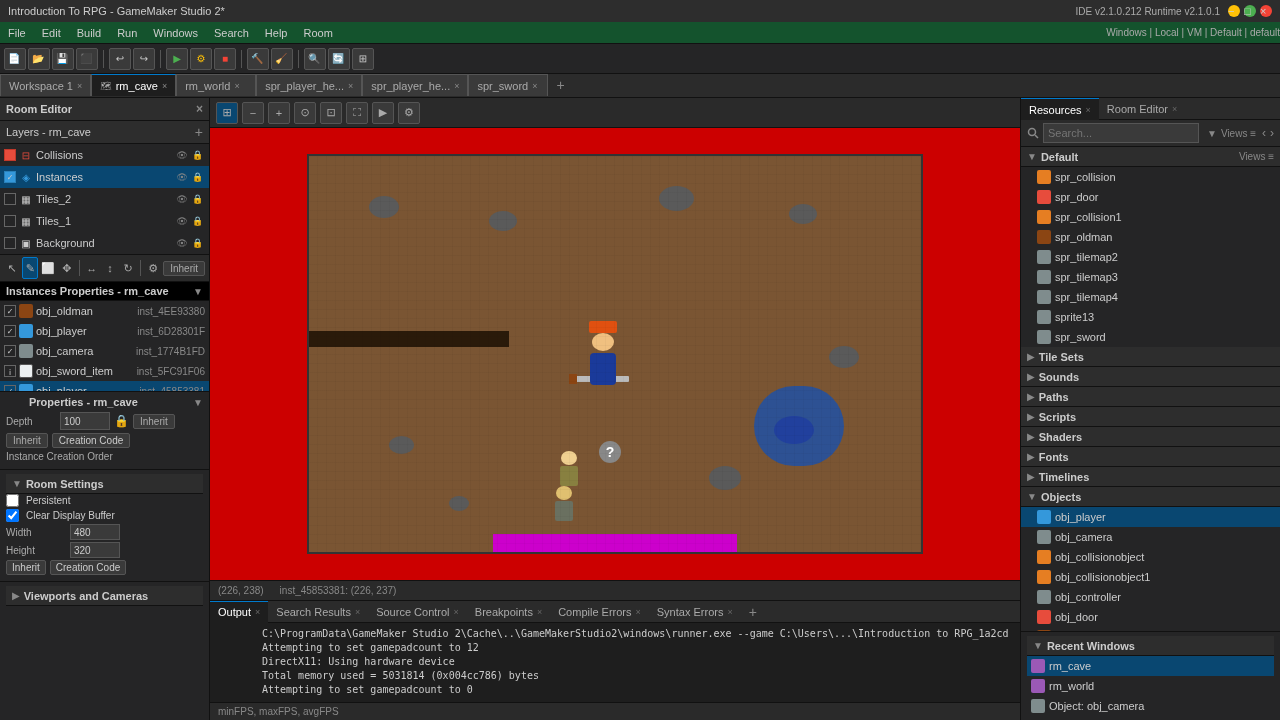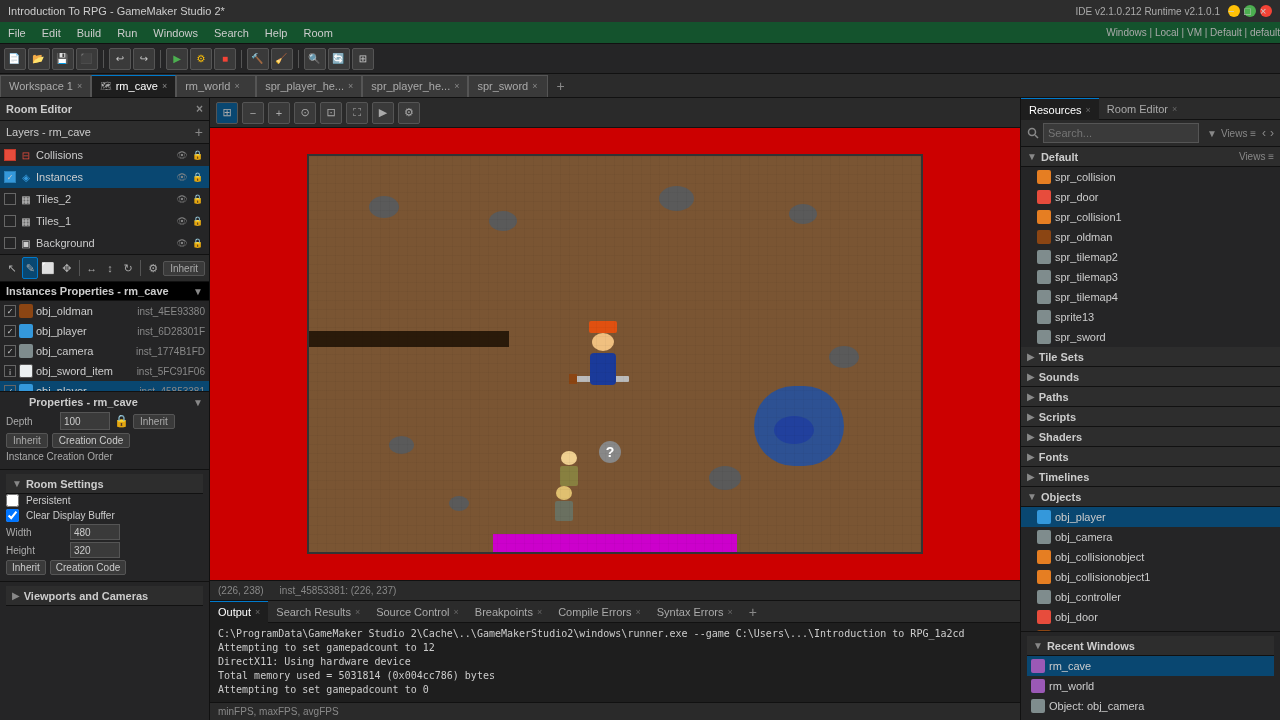--- a/index.html
+++ b/index.html
@@ -17,21 +17,21 @@
     #menubar { height: 22px; background: #14532d; display: flex; align-items: center; border-bottom: 1px solid #111; }
     .menu-item { padding: 2px 8px; cursor: pointer; font-size: 11px; color: #ccc; }
 
     
     #toolbar { height: 30px; background: #252526; display: flex; align-items: center; padding: 0 4px; gap: 2px; border-bottom: 1px solid #111; }
     .tb-btn { width: 22px; height: 22px; background: #3a3a3a; border: 1px solid #555; cursor: pointer; display: flex; align-items: center; justify-content: center; font-size: 10px; color: #ccc; border-radius: 2px; }
     .tb-separator { width: 1px; height: 18px; background: #555; margin: 0 3px; }
     .tb-right { margin-left: auto; display: flex; align-items: center; gap: 4px; font-size: 10px; color: #aaa; }
 
     
-    #tab-area { height: 24px; background: #2b2b2b; display: flex; align-items: center; border-bottom: 1px solid #111; }
+    #tab-area { height: 24px; background: #2b2b2b; display: flex; align-items: flex-start; border-bottom: 1px solid #111; }
     .tab { display: flex; align-items: center; padding: 3px 8px; background: #3a3a3a; border: 1px solid #555; border-bottom: none; font-size: 11px; cursor: pointer; gap: 4px; color: #aaa; min-width: 80px; height: 22px; }
     .tab.active { background: #1e1e1e; color: #fff; border-top: 1px solid #007acc; }
     .tab-close { font-size: 9px; cursor: pointer; color: #888; }
     .tab-add { padding: 3px 8px; cursor: pointer; color: #888; font-size: 14px; }
 
     
     #main { display: flex; height: calc(720px - 22px - 22px - 30px - 24px); }
 
     
     #left-panel { width: 210px; background: #252526; border-right: 1px solid #111; display: flex; flex-direction: column; }
@@ -93,21 +93,21 @@
     
     #game-canvas { width: 616px; height: 400px; background: #5c4033; position: relative; border: 2px solid #333; }
 
     
     #output-panel { height: 120px; background: #1e1e1e; border-top: 1px solid #111; display: flex; flex-direction: column; }
     #output-tabs { display: flex; align-items: center; background: #2b2b2b; border-bottom: 1px solid #111; height: 22px; }
     .out-tab { display: flex; align-items: center; padding: 2px 8px; font-size: 11px; cursor: pointer; gap: 4px; color: #aaa; height: 22px; }
     .out-tab.active { background: #1e1e1e; color: #fff; border-top: 1px solid #007acc; }
     .out-tab-close { font-size: 9px; cursor: pointer; color: #666; }
     .out-tab-add { padding: 2px 8px; cursor: pointer; color: #888; font-size: 14px; }
-    #output-content { flex: 1; overflow-y: auto; padding: 4px 8px; background: #1e1e1e; font-size: 10px; font-family: 'Consolas', monospace; color: #ccc; }
+    #output-content { flex: 1; overflow-y: auto; padding: 4px 8px; background: #1e1e1e; font-size: 10px; font-family: 'Consolas', monospace; color: #ccc; margin-left: 44px; }
     #output-content .out-line { line-height: 14px; }
     #output-footer { height: 18px; background: #2a2a2a; display: flex; align-items: center; padding: 0 8px; font-size: 10px; color: #888; border-top: 1px solid #111; }
 
     
     #right-panel { width: 260px; background: #252526; border-left: 1px solid #111; display: flex; flex-direction: column; }
     #resources-search { padding: 3px 6px; border-bottom: 1px solid #111; display: flex; align-items: center; gap: 4px; background: #2a2a2a; }
     #resources-search input { flex: 1; background: #3a3a3a; border: 1px solid #555; color: #ccc; font-size: 11px; padding: 2px 4px; height: 20px; }
     .resources-views { font-size: 10px; color: #888; }
     .resource-group { }
     .resource-group-header { display: flex; align-items: center; padding: 2px 6px; cursor: pointer; background: #2d2d2d; border-bottom: 1px solid #111; height: 20px; }

